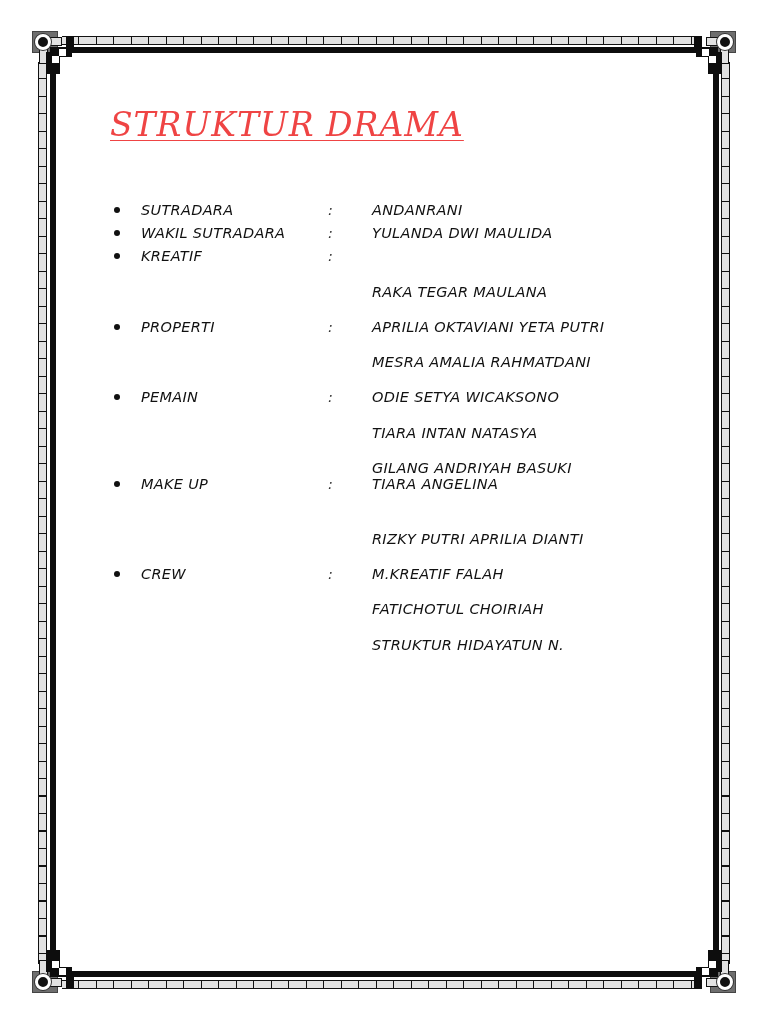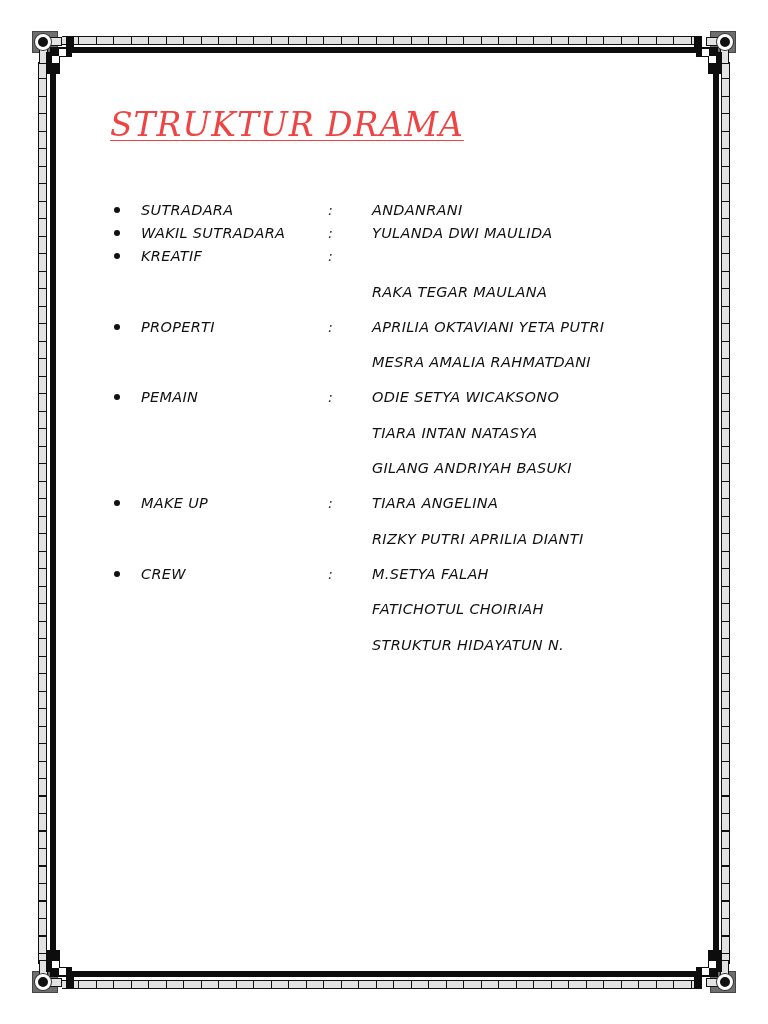--- a/index.html
+++ b/index.html
@@ -194,35 +194,35 @@
     <span class="colon">:</span>
     <span class="member">ODIE SETYA WICAKSONO</span>
   </div>
   <div class="row" style="top:422px;">
     <span class="member">TIARA INTAN NATASYA</span>
   </div>
   <div class="row" style="top:457px;">
     <span class="member">GILANG ANDRIYAH BASUKI</span>
   </div>
 
-  <div class="row" style="top:492px;">
+  <div class="row" style="top:473px;">
     <span class="bullet"></span>
     <span class="role">MAKE UP</span>
     <span class="colon">:</span>
     <span class="member">TIARA ANGELINA</span>
   </div>
   <div class="row" style="top:528px;">
     <span class="member">RIZKY PUTRI APRILIA DIANTI</span>
   </div>
 
   <div class="row" style="top:563px;">
     <span class="bullet"></span>
     <span class="role">CREW</span>
     <span class="colon">:</span>
-    <span class="member">M.SETYA FALAH</span>
+    <span class="member">M.KREATIF FALAH</span>
   </div>
   <div class="row" style="top:598px;">
     <span class="member">FATICHOTUL CHOIRIAH</span>
   </div>
   <div class="row" style="top:634px;">
     <span class="member">STRUKTUR HIDAYATUN N.</span>
   </div>
 
 </div>
 

